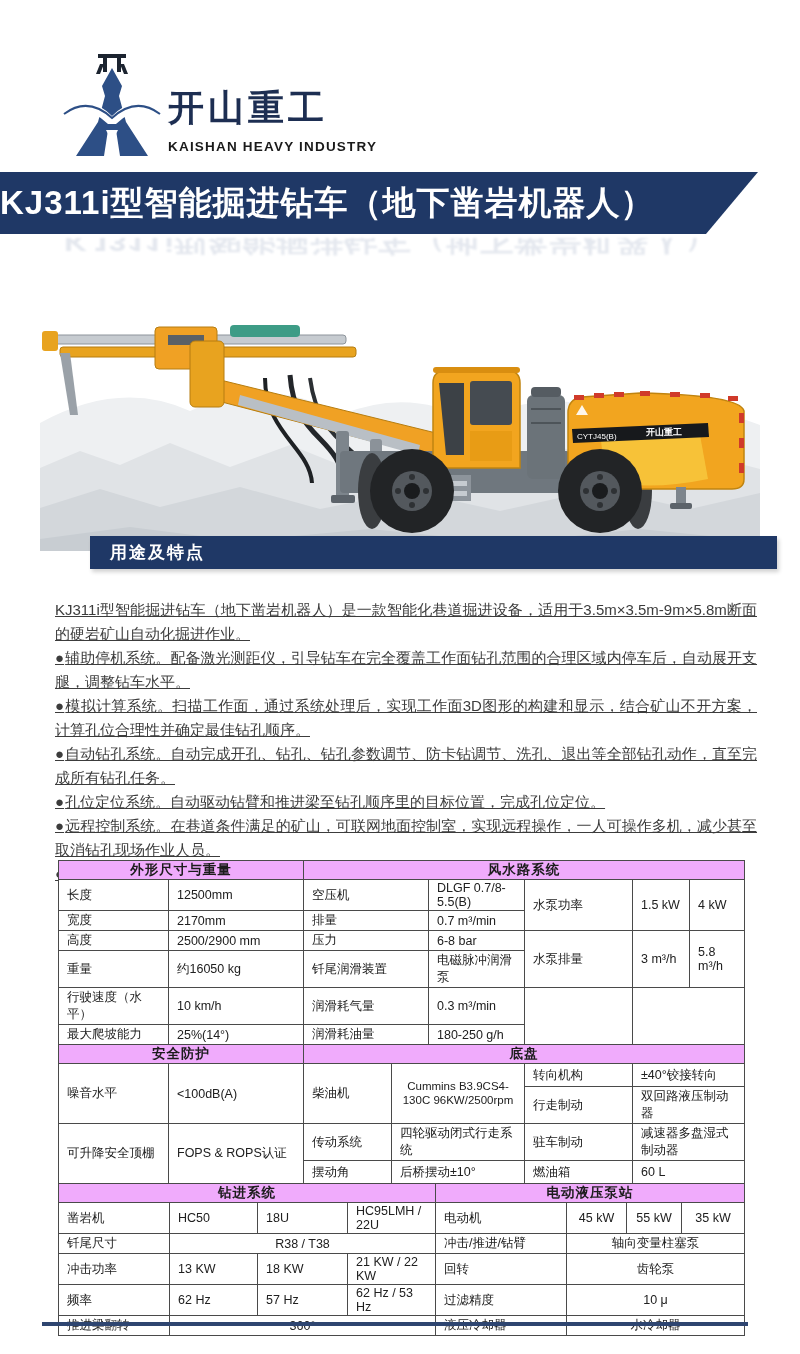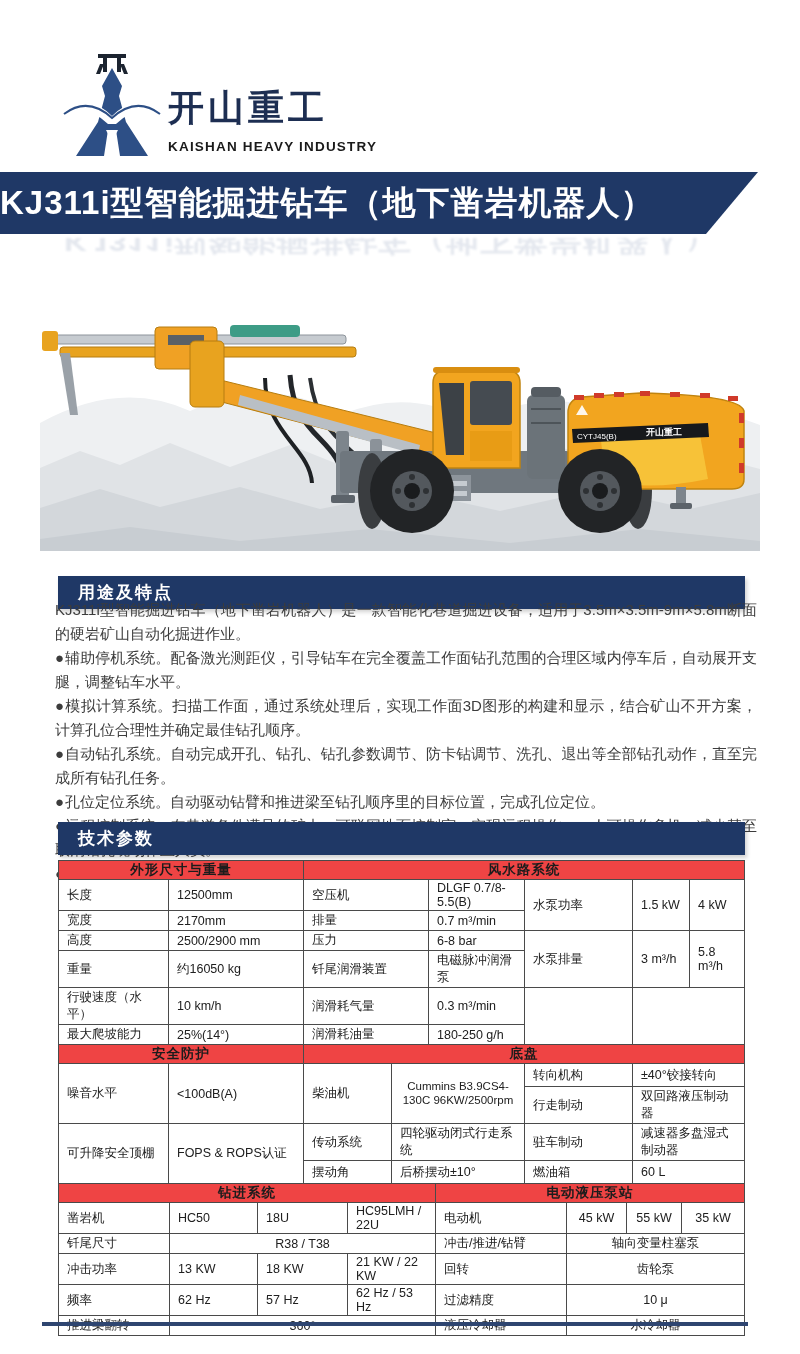--- a/index.html
+++ b/index.html
@@ -24,36 +24,36 @@
             opacity:0.12; transform:scaleY(-0.85); filter:blur(1px); white-space:nowrap; pointer-events:none; }
 
   
   .machine-wrap { position:absolute; left:40px; top:283px; width:720px; height:268px; }
 
   
   .section-bar { position:absolute; left:58px; width:687px; height:33px; background:#1f3866;
                  color:#fff; font-size:17px; font-weight:bold; letter-spacing:2px;
                  display:flex; align-items:center; padding-left:20px;
                  box-shadow:2px 3px 4px rgba(0,0,0,0.18); }
-  .bar-features { top:576px; }
+  .bar-features { top:536px;margin-left:32px; }
   .bar-specs { top:822px; }
 
   
   .features { position:absolute; left:55px; top:598px; width:702px; font-size:15px;
-              color:#3c3c3c; line-height:24px; text-align:justify; }
+              color:#3c3c3c; line-height:24px; text-align:justify;text-decoration:underline; }
   .features p { margin:0; }
   .bullet-mark { margin-right:1px; }
 
   
   .spec-tables { position:absolute; left:58px; top:860px; width:686px; }
   table { border-collapse:collapse; table-layout:fixed; width:686px; background:#fff; }
   table + table { margin-top:-1px; }
   th, td { border:1px solid #4a4a4a; font-size:12.5px; overflow:hidden; }
   table { border:1.5px solid #333; }
-  th { background:#ef4444; font-weight:bold; font-size:13.5px; height:15px; text-align:center; color:#1c1c1c; letter-spacing:1px; }
+  th { background:#f0abfc; font-weight:bold; font-size:13.5px; height:15px; text-align:center; color:#1c1c1c; letter-spacing:1px; }
   td { padding:1px 4px 1px 8px; text-align:left; color:#202020; }
   td.c { text-align:center; padding:1px 2px; }
   .t1 td { height:19px; }
   .t2 td { height:23px;margin-left:9px; }
   .t3 td { height:17px; }
   td.small { font-size:11.5px; line-height:1.15; text-align:center; padding:4px 2px; }
 
   
   .bottom-rule { position:absolute; left:42px; top:1322px; width:706px; height:4px; background:#2e4570; }
 </style>
@@ -192,23 +192,20 @@
   <div class="features">
     <p>KJ311i型智能掘进钻车（地下凿岩机器人）是一款智能化巷道掘进设备，适用于3.5m×3.5m-9m×5.8m断面的硬岩矿山自动化掘进作业。</p>
     <p><span class="bullet-mark">●</span><span>辅助停机系统。配备激光测距仪，引导钻车在完全覆盖工作面钻孔范围的合理区域内停车后，自动展开支腿，调整钻车水平。</span></p>
     <p><span class="bullet-mark">●</span><span>模拟计算系统。扫描工作面，通过系统处理后，实现工作面3D图形的构建和显示，结合矿山不开方案，计算孔位合理性并确定最佳钻孔顺序。</span></p>
     <p><span class="bullet-mark">●</span><span>自动钻孔系统。自动完成开孔、钻孔、钻孔参数调节、防卡钻调节、洗孔、退出等全部钻孔动作，直至完成所有钻孔任务。</span></p>
     <p><span class="bullet-mark">●</span><span>孔位定位系统。自动驱动钻臂和推进梁至钻孔顺序里的目标位置，完成孔位定位。</span></p>
     <p><span class="bullet-mark">●</span><span>远程控制系统。在巷道条件满足的矿山，可联网地面控制室，实现远程操作，一人可操作多机，减少甚至取消钻孔现场作业人员。</span></p>
     <p><span class="bullet-mark">●</span><span>数据采集和分析处理模块。采集钻孔过程数据，为改善钻孔工艺提供依据，让设备越用越高效。</span></p>
   </div>
 
-  <div class="section-bar bar-specs">
-    <span>技术参数</span>
-  </div>
 
   <div class="spec-tables">
 
     <table class="t1">
       <colgroup>
           <col style="width:110px">
           <col style="width:135px">
           <col style="width:125px">
           <col style="width:96px">
           <col style="width:108px">

